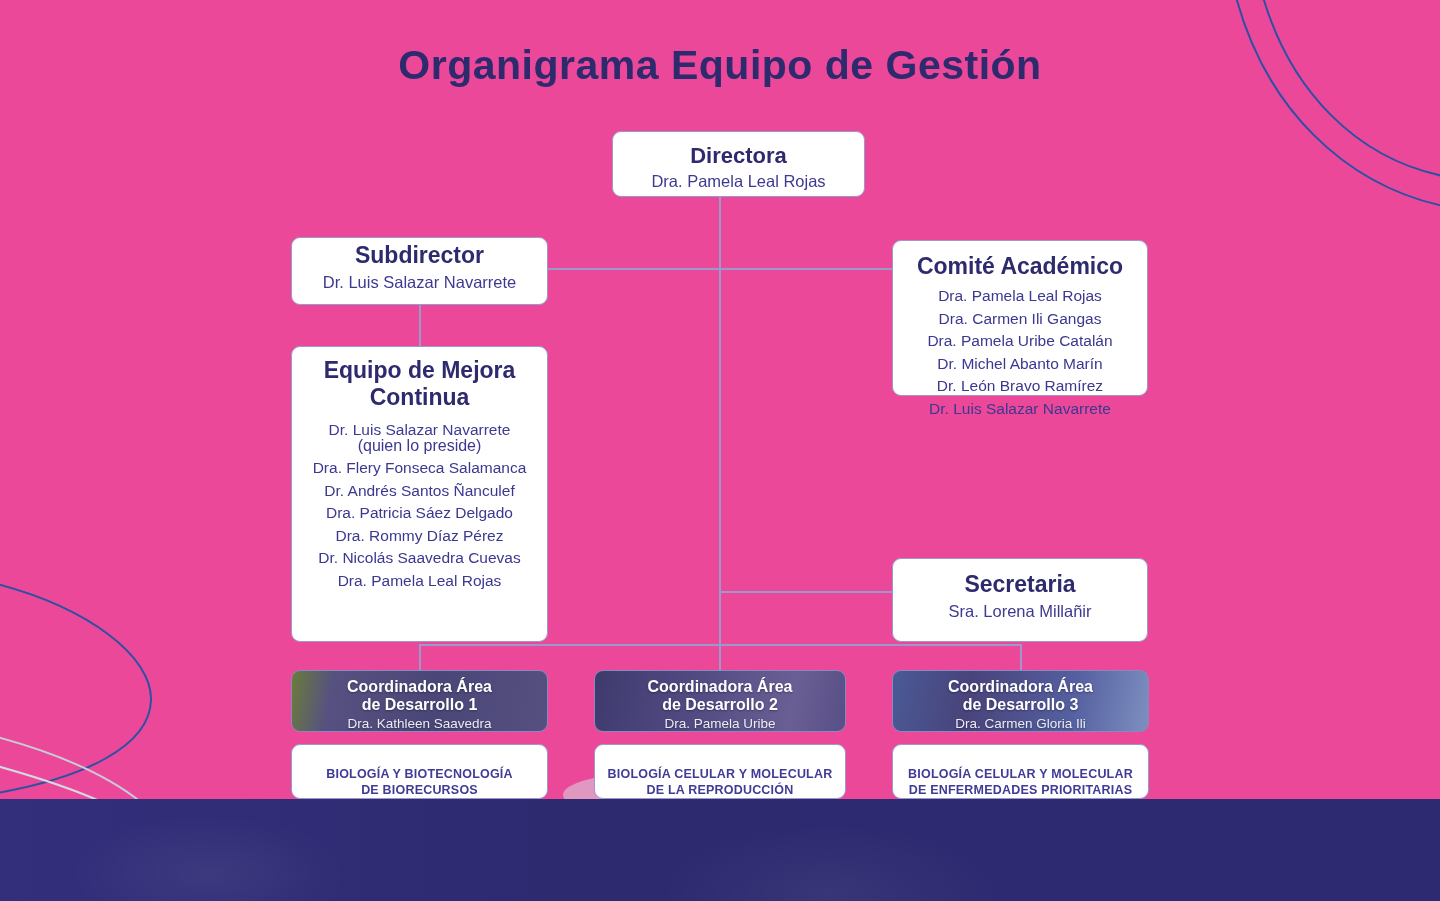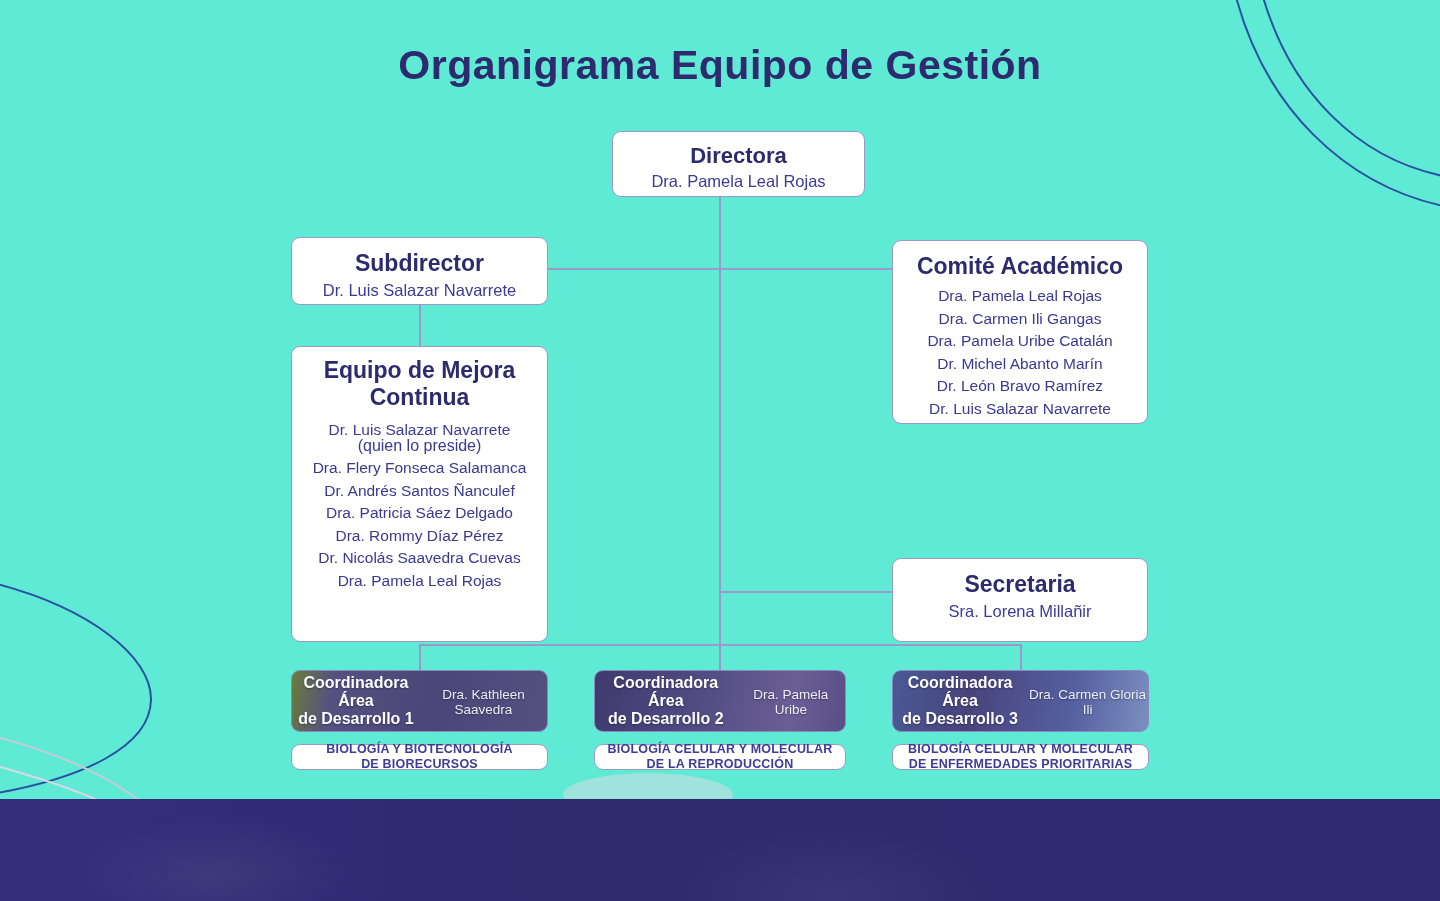--- a/index.html
+++ b/index.html
@@ -1,57 +1,57 @@
 <!DOCTYPE html>
 <html><head>
 <meta charset="utf-8">
 <style>
   html,body{margin:0;padding:0;background:#fff;}
-  .canvas{position:relative;width:1440px;height:901px;background:#5eead4;overflow:hidden;
+  .canvas{position:relative;width:1440px;height:901px;background:#ec4899;overflow:hidden;
           font-family:"Liberation Sans", sans-serif;}
   
   .deco{position:absolute;left:0;top:0;z-index:0;pointer-events:none;}
   
   .connector{position:absolute;background:#9b99cc;z-index:1;}
   
   .main-title{position:absolute;left:0;top:42px;width:1440px;text-align:center;
               font-size:41px;font-weight:bold;color:#2d2a6e;letter-spacing:.5px;z-index:2;}
   
   .box{position:absolute;background:#fff;border:1.5px solid #9b99cc;border-radius:9px;
        text-align:center;z-index:2;box-sizing:border-box;}
   .box-title{font-weight:bold;color:#2d2a6e;font-size:23px;line-height:27px;white-space:pre-line;}
   .box-name{color:#3d3a92;font-size:16.5px;margin-top:4px;}
   .member-list{margin-top:5px;}
   .member{color:#3b3890;font-size:15.5px;line-height:22.6px;}
   .leader-note{color:#3b3890;font-size:16px;line-height:13px;}
   
   .b-directora{left:612px;top:131px;width:253px;height:66px;padding-top:11px;}
   .b-directora .box-title{font-size:22px;line-height:25px;}
-  .b-subdirector{left:291px;top:237px;width:257px;height:68px;padding-top:12px;}
-  .b-comite{left:892px;top:240px;width:256px;height:184px;padding-top:12px;}
+  .b-subdirector{left:291px;top:237px;width:257px;height:68px;padding-top:4px;}
+  .b-comite{left:892px;top:240px;width:256px;height:156px;padding-top:12px;}
   .b-equipo{left:291px;top:346px;width:257px;height:296px;padding-top:10px;}
   .b-equipo .box-name{margin-top:10px;font-size:15.5px;}
   .b-secretaria{left:892px;top:558px;width:256px;height:84px;padding-top:12px;}
   
   .coord-card{position:absolute;top:670px;height:62px;border:1.5px solid #8a88c0;border-radius:9px;
-              z-index:2;box-sizing:border-box;display:flex;flex-direction:row;align-items:center;
-              justify-content:space-between;color:#fff;text-align:center;overflow:hidden;}
+              z-index:2;box-sizing:border-box;display:flex;flex-direction:column;align-items:center;
+              justify-content:flex-end;color:#fff;text-align:center;overflow:hidden;}
   .coord-card .coord-title{font-size:16px;font-weight:bold;line-height:18px;white-space:pre-line;
               text-shadow:0 1px 2px rgba(20,18,50,.45);}
   .coord-card .coord-name{font-size:13.5px;margin-top:2px;color:rgba(255,255,255,.9);
               text-shadow:0 1px 2px rgba(20,18,50,.45);}
   .card1{left:291px;width:257px;
          background:linear-gradient(100deg,#6b7c3a 0%,#565180 16%,#4a4677 55%,#555080 100%);}
   .card2{left:594px;width:252px;
          background:linear-gradient(100deg,#3f3a6e 0%,#514b82 40%,#6a5f95 78%,#584f86 100%);}
   .card3{left:892px;width:257px;
          background:linear-gradient(100deg,#4a5a96 0%,#49437b 30%,#5560a0 70%,#7d8fc0 100%);}
   
-  .area-box{position:absolute;top:744px;height:26px;background:#fff;border:1.5px solid #9b99cc;
-            border-radius:9px;z-index:2;box-sizing:border-box;display:flex;align-items:center;
+  .area-box{position:absolute;top:744px;height:55px;background:#fff;border:1.5px solid #9b99cc;
+            border-radius:9px;z-index:2;box-sizing:border-box;display:flex;align-items:flex-end;
             justify-content:center;}
   .area-label{font-size:12.5px;font-weight:bold;color:#3f3b97;line-height:15.5px;text-align:center;
               white-space:pre-line;letter-spacing:.2px;}
   .a1{left:291px;width:257px;}
   .a2{left:594px;width:252px;}
   .a3{left:892px;width:257px;}
   
   .footer{position:absolute;left:0;top:799px;width:1440px;height:102px;z-index:3;color:#fff;
           background-image:
             radial-gradient(140px 60px at 210px 75px, rgba(255,255,255,.06), rgba(255,255,255,0)),

